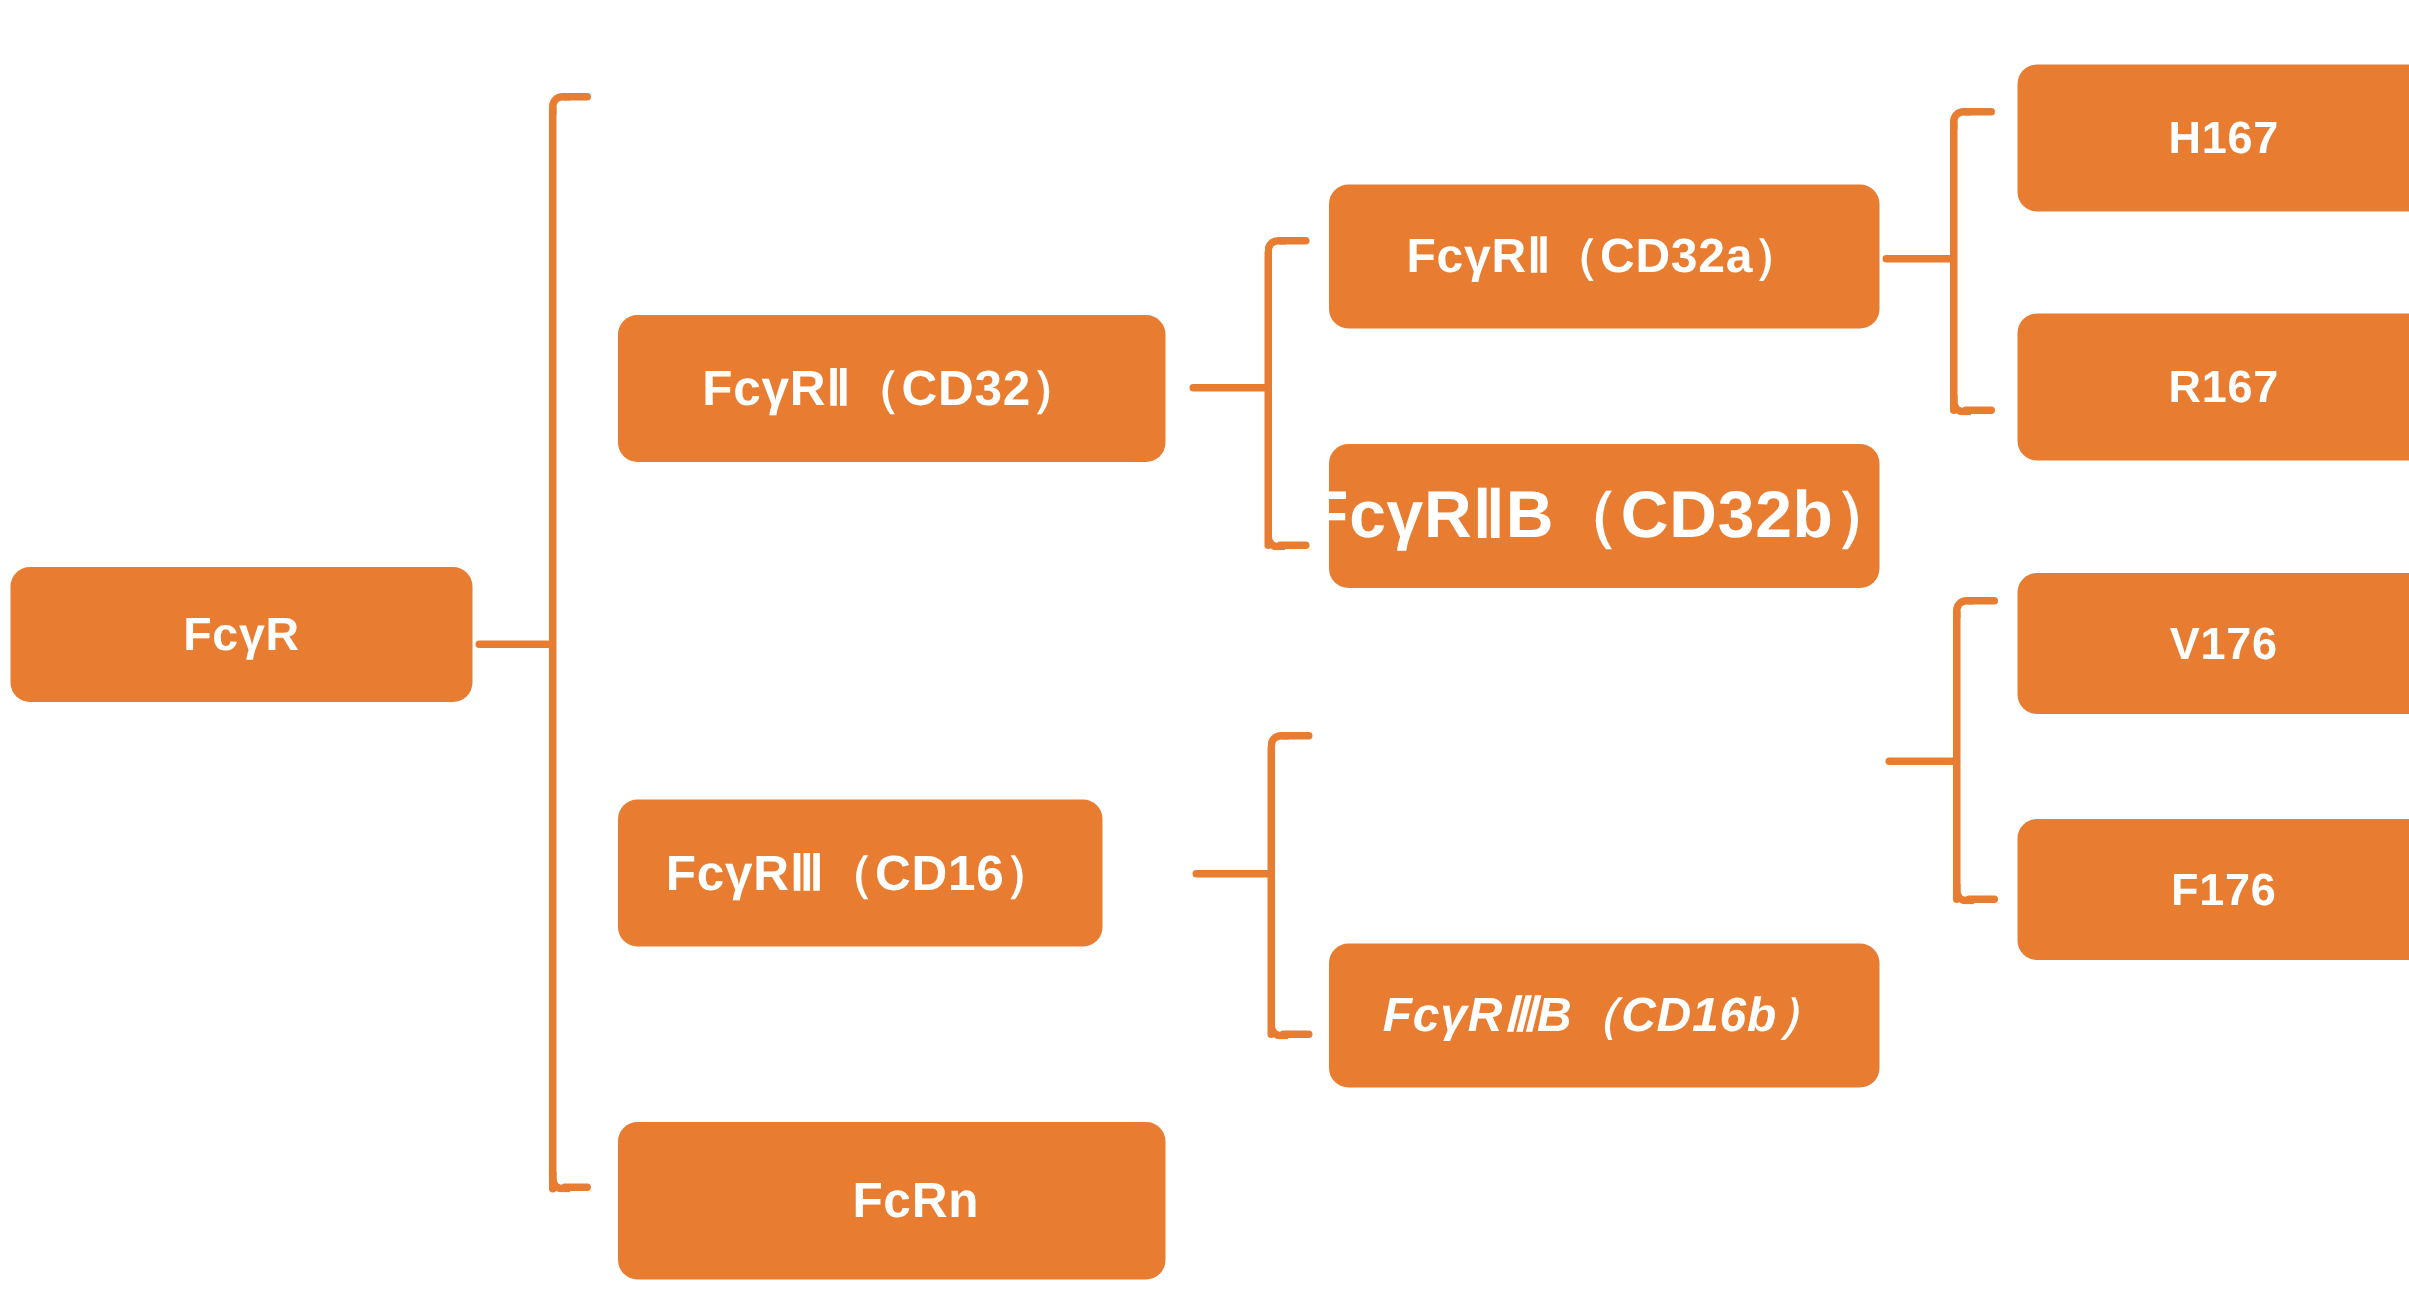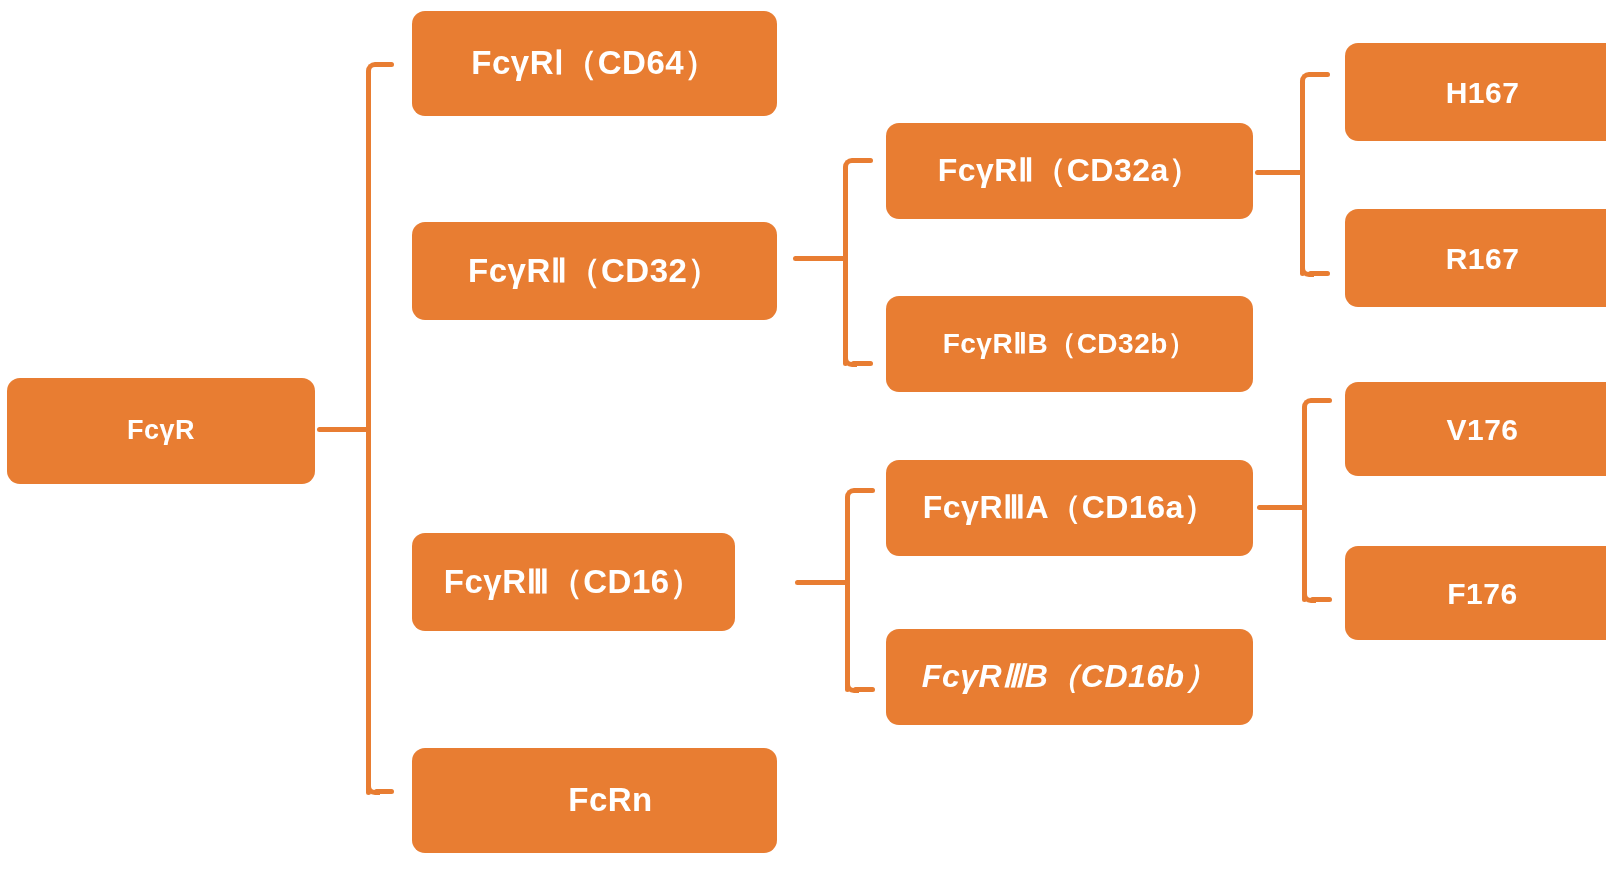--- a/index.html
+++ b/index.html
@@ -27,31 +27,31 @@
     align-items: center;
     justify-content: center;
     text-align: center;
     letter-spacing: 0.5px;
     box-sizing: border-box;
     line-height: 1.1;
     white-space: nowrap;
   }
   
   #node-root {
-    left: 7px;  top: 378px;  width: 308px; height: 106px;
-    font-size: 27px;
+    left: 7px;  top: 378px;  width: 308px; height: 90px;
+    font-size: 31px;
   }
   
   #node-fcgr1 { left: 412px; top: 11px;  width: 365px; height: 105px; font-size: 33px; }
-  #node-fcgr2 { left: 412px; top: 210px; width: 365px; height: 98px;  font-size: 33px; margin-top: 12px; }
+  #node-fcgr2 { left: 412px; top: 210px; width: 365px; height: 98px;  font-size: 33px; }
   #node-fcgr3 { left: 412px; top: 533px; width: 323px; height: 98px;  font-size: 33px; }
   #node-fcrn  { left: 412px; top: 748px; width: 365px; height: 105px; font-size: 33px; padding-left: 32px; }
   
   #node-fcgr2a { left: 886px; top: 123px; width: 367px; height: 96px; font-size: 32px; }
-  #node-fcgr2b { left: 886px; top: 296px; width: 367px; height: 96px; font-size: 28px; }
+  #node-fcgr2b { left: 886px; top: 296px; width: 367px; height: 96px; font-size: 44px; }
   #node-fcgr3a { left: 886px; top: 460px; width: 367px; height: 96px; font-size: 32px; }
   #node-fcgr3b { left: 886px; top: 629px; width: 367px; height: 96px; font-size: 32px; font-style: italic; }
   
   #node-h167 { left: 1345px; top: 43px;  width: 275px; height: 98px; font-size: 30px; }
   #node-r167 { left: 1345px; top: 209px; width: 275px; height: 98px; font-size: 30px; }
   #node-v176 { left: 1345px; top: 382px; width: 275px; height: 94px; font-size: 30px; }
   #node-f176 { left: 1345px; top: 546px; width: 275px; height: 94px; font-size: 30px; }
 
   
   .conn-v {            
@@ -152,28 +152,26 @@
 
   <div class="conn-h" id="b5-stub"></div>
   <div class="conn-v" id="b5-spine"></div>
   <div class="conn-corner corner-tl" id="b5-ctl"></div>
   <div class="conn-corner corner-bl" id="b5-cbl"></div>
   <div class="conn-h" id="b5-top"></div>
   <div class="conn-h" id="b5-bot"></div>
 
   <div class="node" id="node-root">FcγR</div>
 
-  <div class="node" id="node-fcgr1">FcγRⅠ（CD64）</div>
   <div class="node" id="node-fcgr2">FcγRⅡ（CD32）</div>
   <div class="node" id="node-fcgr3">FcγRⅢ（CD16）</div>
   <div class="node" id="node-fcrn">FcRn</div>
 
   <div class="node" id="node-fcgr2a">FcγRⅡ（CD32a）</div>
   <div class="node" id="node-fcgr2b">FcγRⅡB（CD32b）</div>
-  <div class="node" id="node-fcgr3a">FcγRⅢA（CD16a）</div>
   <div class="node" id="node-fcgr3b">FcγRⅢB（CD16b）</div>
 
   <div class="node" id="node-h167">H167</div>
   <div class="node" id="node-r167">R167</div>
   <div class="node" id="node-v176">V176</div>
   <div class="node" id="node-f176">F176</div>
 
 </div>
 
 </body></html>

